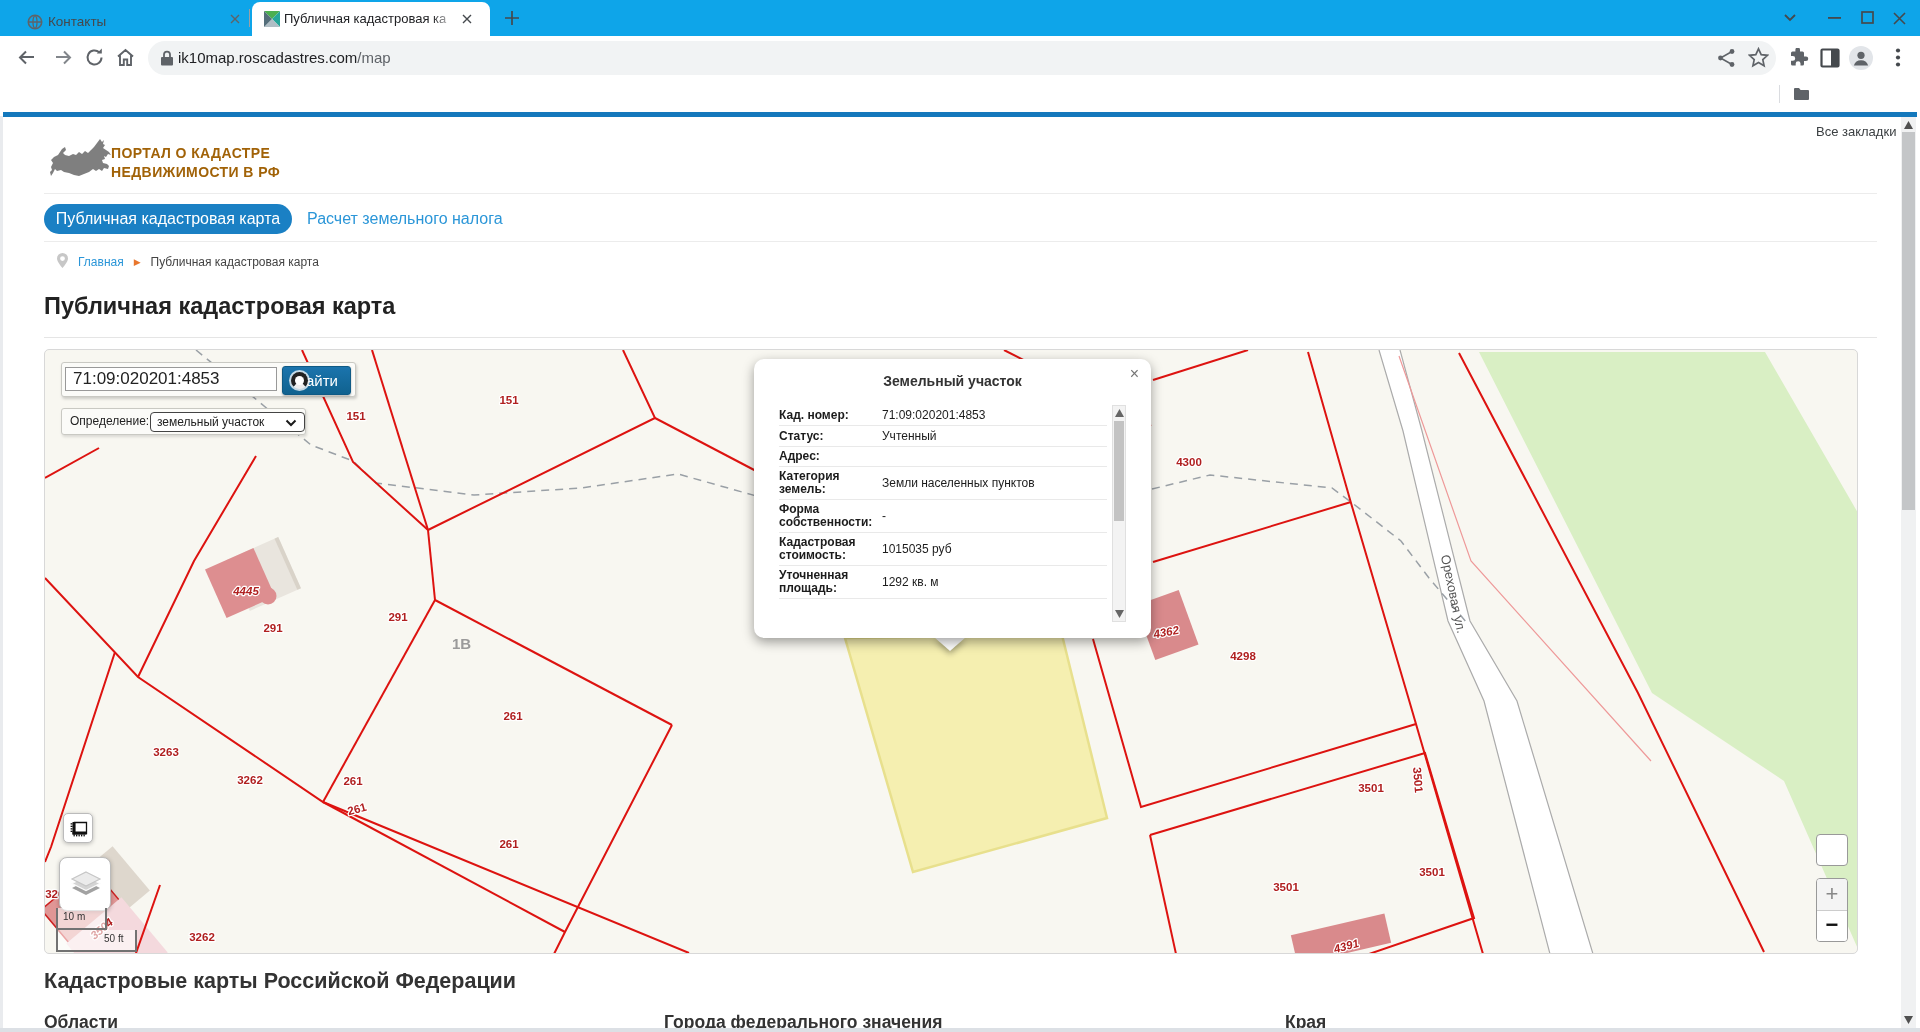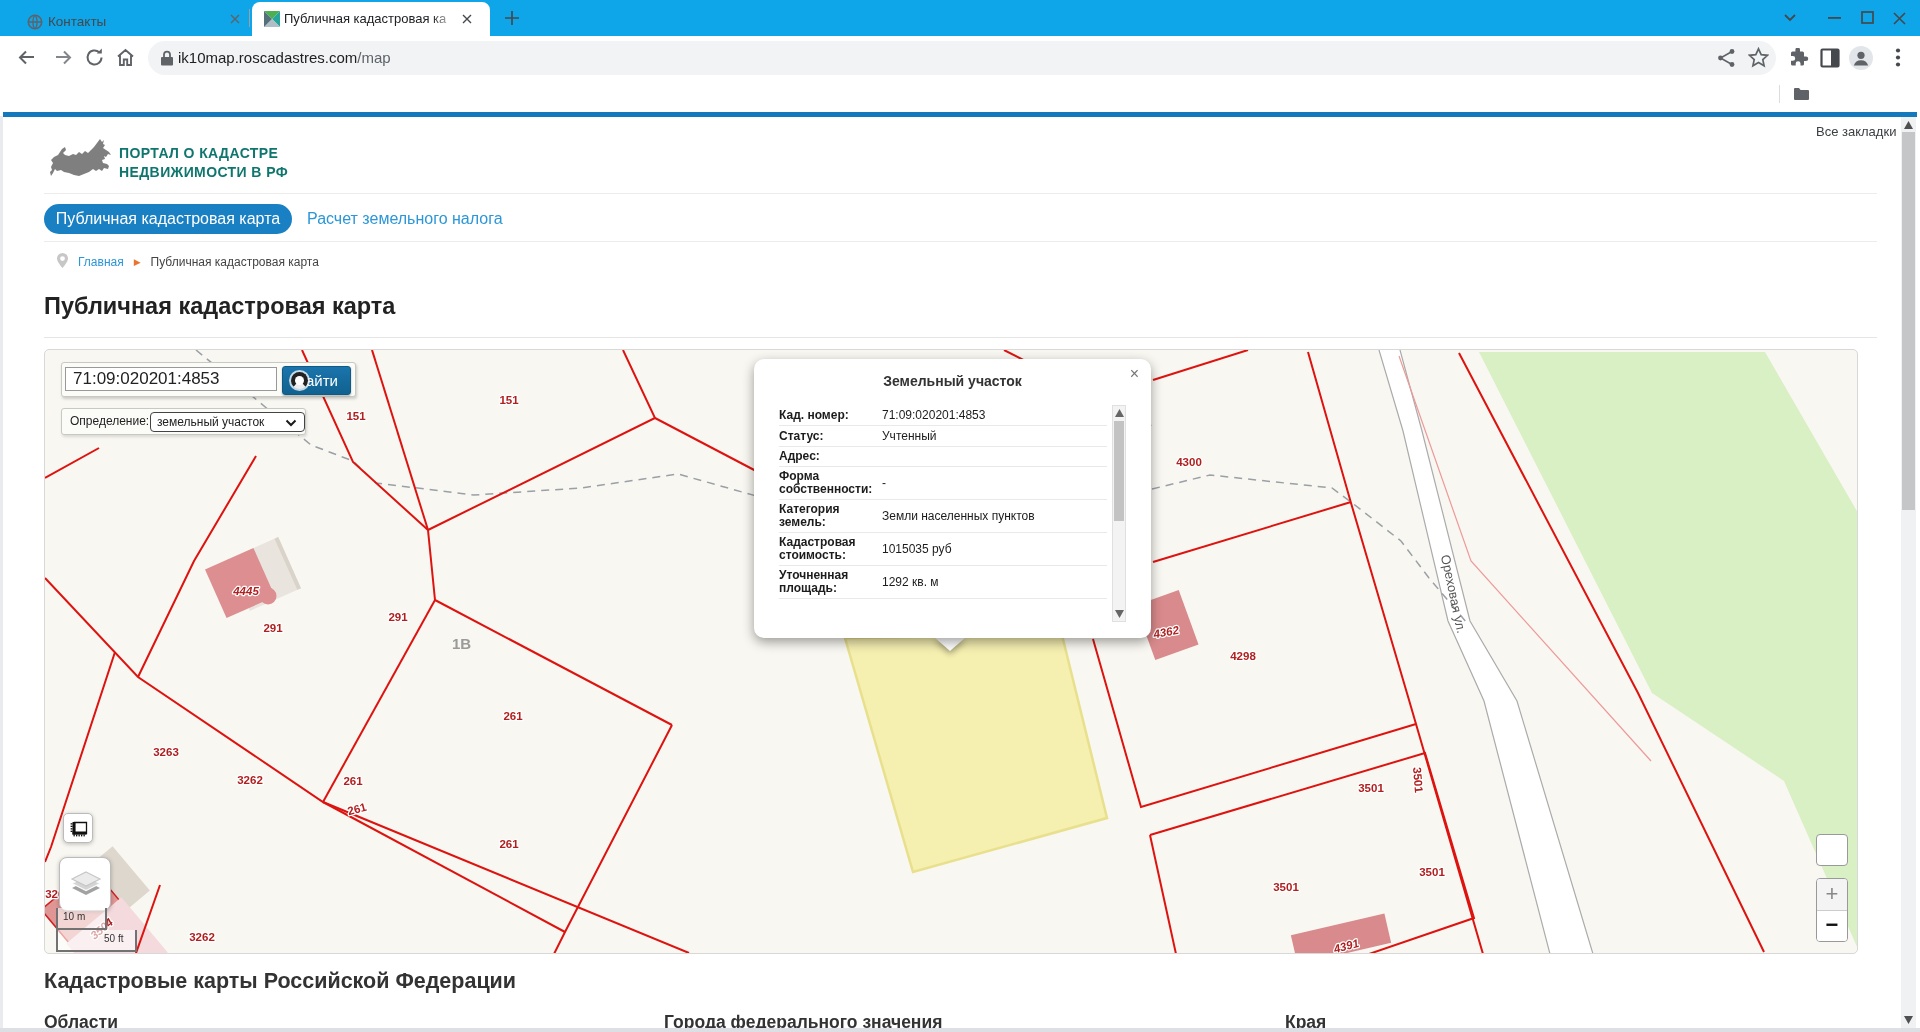--- a/index.html
+++ b/index.html
@@ -24,21 +24,21 @@
 #booktxt { position:absolute; left:1816px; top:88px; font-size:13px; color:#3c4043;margin-top:36px; }
 #blueline { position:absolute; left:3px; top:112px; width:1914px; height:5px; background:#1478bc; }
 #leftedge { position:absolute; left:0; top:116px; width:3px; height:916px; background:#e9ebee; }
 
 
 #vsb { position:absolute; left:1901px; top:117px; width:15px; height:911px; background:#f0f1f2; }
 #vsbthumb { position:absolute; left:1902px; top:132px; width:13px; height:378px; background:#c4c6c8; }
 #bottomstrip { position:absolute; left:0; top:1028px; width:1920px; height:4px; background:#dce0e5; }
 
 
-#hdrtext { position:absolute; left:119px; top:144px; font-size:14px; font-weight:bold; color:#0f766e; letter-spacing:.4px; line-height:19px; }
+#hdrtext { position:absolute; left:111px; top:144px; font-size:14px; font-weight:bold; color:#a16207; letter-spacing:.4px; line-height:19px; }
 .hr { position:absolute; background:#ececec; height:1px; }
 #navbtn { position:absolute; left:44px; top:204px; width:248px; height:30px; background:#1a80c4; border-radius:15px; color:#fff; font-size:16px; text-align:center; line-height:30px; }
 #navlink { position:absolute; left:307px; top:210px; font-size:16px; color:#2b96d8; }
 #crumb { position:absolute; left:78px; top:255px; font-size:12px; color:#444; }
 #crumb a { color:#2b96d8; text-decoration:none; }
 #crumb .arr { color:#e8762d; font-size:9px; margin:0 10px; position:relative; top:-1px; }
 h1 { position:absolute; left:44px; top:293px; font-size:23.5px; font-weight:bold; color:#222; font-family:"Liberation Sans", sans-serif; }
 
 
 #map { position:absolute; left:44px; top:349px; width:1814px; height:605px; background:#f8f7f1; border:1px solid #d8d8d8; border-radius:5px; overflow:hidden; }
@@ -353,26 +353,26 @@
             <div class="val">71:09:020201:4853</div>
           </div>
         <div class="prow">
             <div class="lbl">Статус:</div>
             <div class="val">Учтенный</div>
           </div>
         <div class="prow">
             <div class="lbl">Адрес:</div>
           </div>
         <div class="prow">
+            <div class="lbl">Категория земель:</div>
+            <div class="val">Земли населенных пунктов</div>
+          </div>
+        <div class="prow">
             <div class="lbl">Форма собственности:</div>
             <div class="val">-</div>
-          </div>
-        <div class="prow">
-            <div class="lbl">Категория земель:</div>
-            <div class="val">Земли населенных пунктов</div>
           </div>
         <div class="prow">
             <div class="lbl">Кадастровая стоимость:</div>
             <div class="val">1015035 руб</div>
           </div>
         <div class="prow">
             <div class="lbl">Уточненная площадь:</div>
             <div class="val">1292 кв. м</div>
           </div>
       </div>

